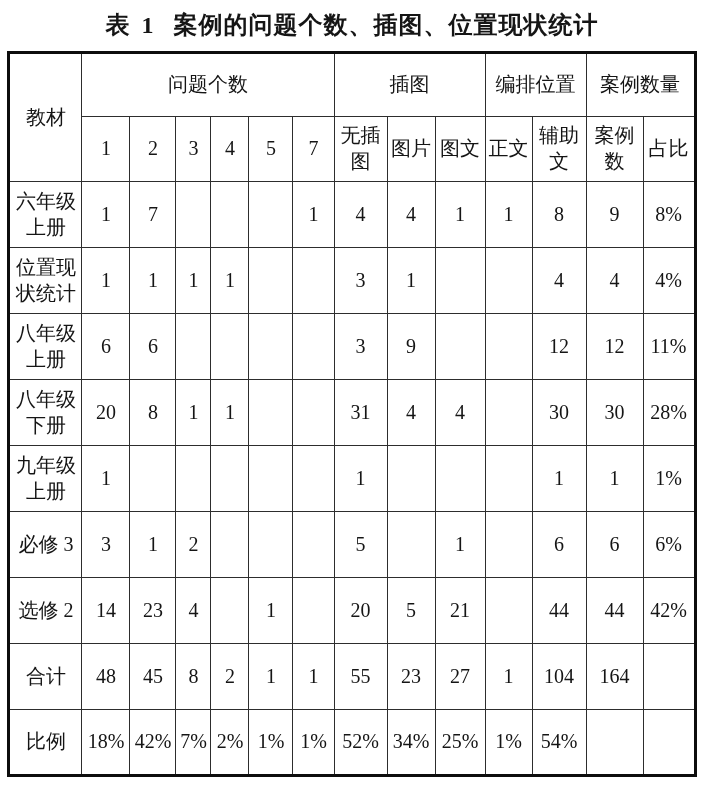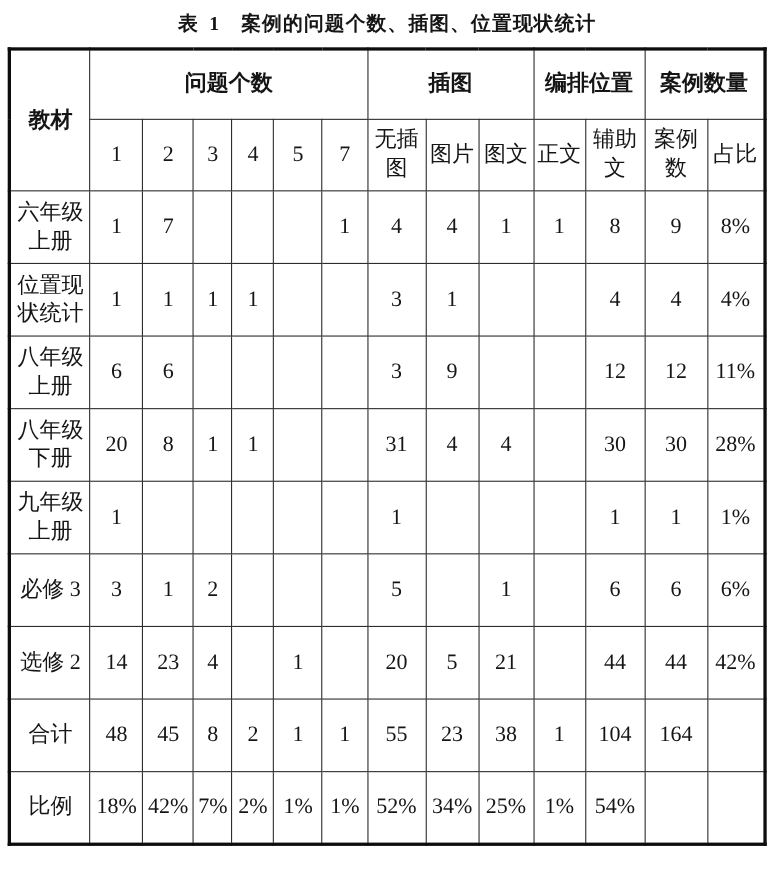--- a/index.html
+++ b/index.html
@@ -3,36 +3,36 @@
 <meta charset="utf-8">
 <style>
   html,body{margin:0;padding:0;}
   body{
     width:704px;height:800px;background:#ffffff;
     font-family:"Liberation Serif","DejaVu Serif",serif;
     color:#151515;overflow:hidden;
   }
   .page-title{
     text-align:center;margin:9px 0 10px 0;
-    font-size:18px;font-weight:bold;letter-spacing:1px;
+    font-size:24px;font-weight:bold;letter-spacing:1px;
     white-space:nowrap;
   }
   .page-title .tnum{margin-right:17px;letter-spacing:3px;}
   table.stats{
     border-collapse:collapse;table-layout:fixed;
     margin:0 auto;width:688px;
     border:3px solid #0d0d0d;
   }
   table.stats th, table.stats td{
     border:1px solid #2d2d2d;
     text-align:center;vertical-align:middle;
     font-weight:normal;font-size:20px;line-height:1.28;
     padding:0 1px;overflow:hidden;word-break:break-all;
   }
-  thead tr.group-row th{height:62px;font-weight:bold;}
+  thead tr.group-row th{height:62px;}
   thead tr.sub-row th{height:64px;}
   tbody tr{height:66px;}
   col.c0{width:73px;}  col.c1{width:48px;}  col.c2{width:46px;}
   col.c3{width:35px;}  col.c4{width:38px;}  col.c5{width:44px;}
   col.c6{width:41px;}  col.c7{width:53px;}  col.c8{width:48px;}
   col.c9{width:50px;}  col.c10{width:47px;} col.c11{width:54px;}
   col.c12{width:57px;} col.c13{width:52px;}
 </style>
 </head>
 <body>
@@ -198,21 +198,21 @@
       <tr>
         <th>合计</th>
         <td>48</td>
         <td>45</td>
         <td>8</td>
         <td>2</td>
         <td>1</td>
         <td>1</td>
         <td>55</td>
         <td>23</td>
-        <td>38</td>
+        <td>27</td>
         <td>1</td>
         <td>104</td>
         <td>164</td>
         <td></td>
       </tr>
       <tr>
         <th>比例</th>
         <td>18%</td>
         <td>42%</td>
         <td>7%</td>

